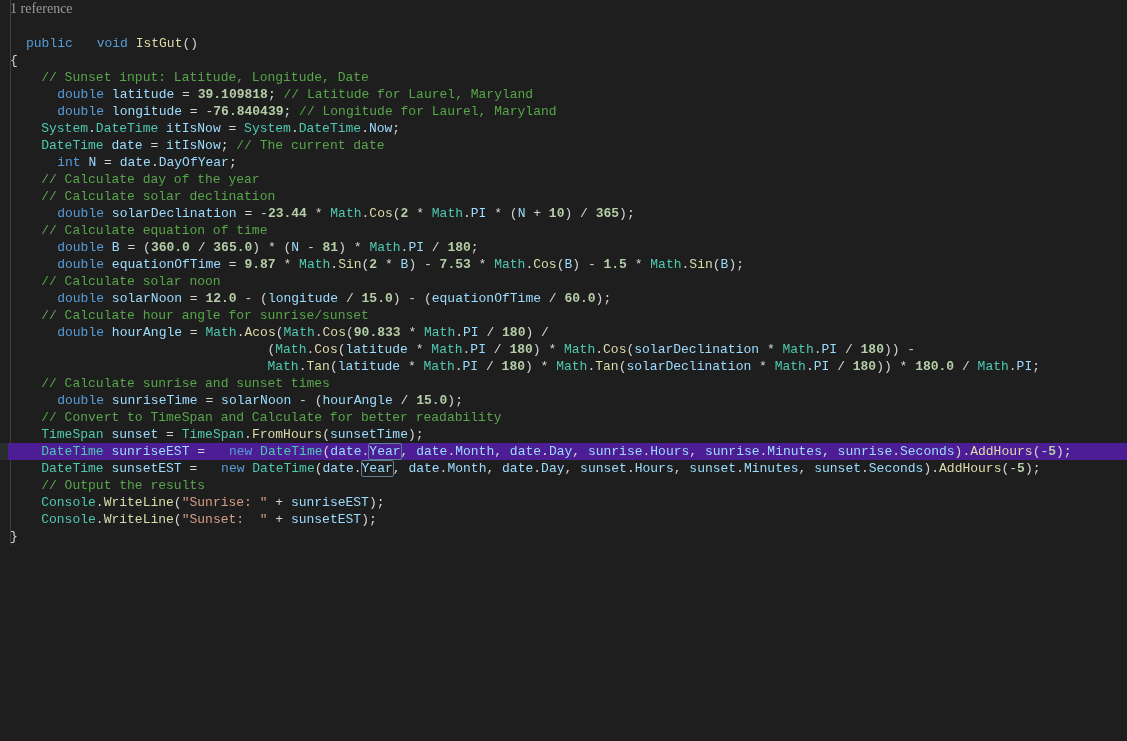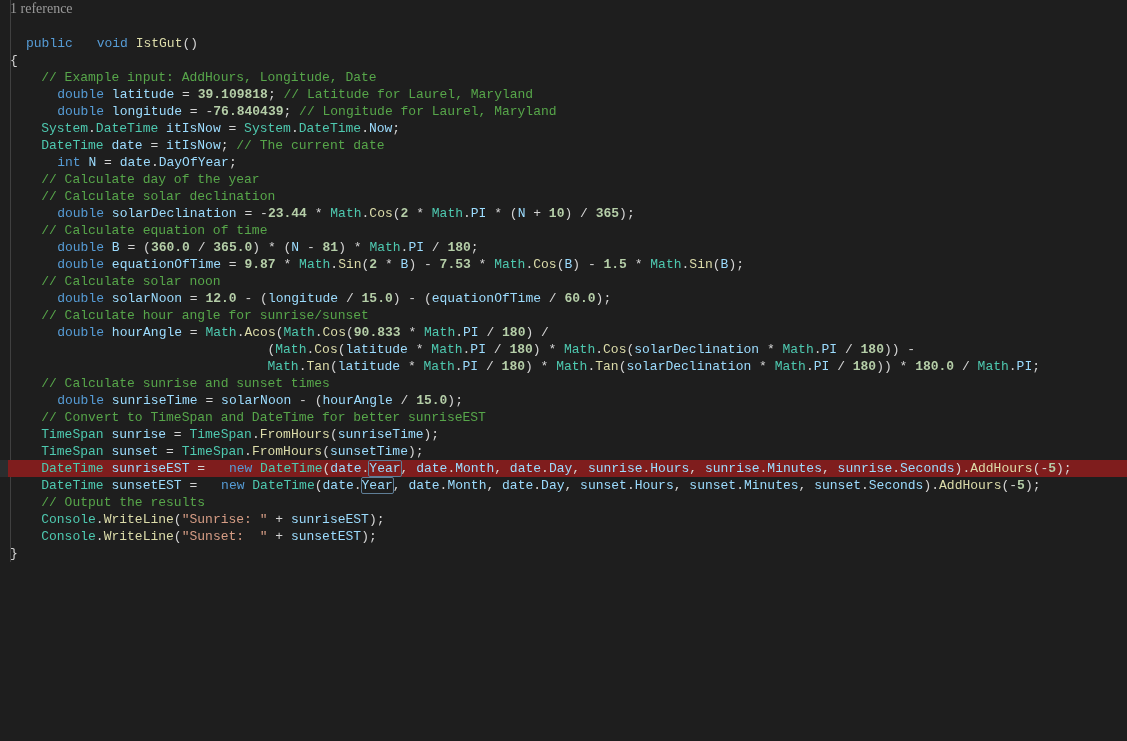--- a/index.html
+++ b/index.html
@@ -27,21 +27,21 @@
     margin-bottom: 18px;
     font-family: Liberation Serif, serif;
   }
   .line {
     display: block;
     white-space: pre;
     position: relative;
     padding-left: 2px;
   }
   .line.hl {
-    background: #7f1d1d;
+    background: #4c1d95;
   }
   .line.hl::before {
     content:'';
     position:absolute;
     left:-8px; right:0; top:0; bottom:0;
     background:#2a2d2e;
     z-index:-1;
   }
   .selword {
     border: 1px solid #5f7e97;
@@ -67,21 +67,21 @@
 </style>
 </head>
 <body>
 
 <div class="editor">
   <div class="guide g1"></div>
   <div class="codelens">1 reference</div>
   <div id="code-body">
       <span class="line"><span class="k">public</span><span class="p"> </span><span class="k">void</span><span class="p"> </span><span class="m">IstGut</span><span class="p">()</span></span>
 <span class="line"><span class="p">{</span></span>
-<span class="line"><span class="p">    </span><span class="c">// Example input: AddHours, Longitude, Date</span></span>
+<span class="line"><span class="p">    </span><span class="c">// Sunset input: Latitude, Longitude, Date</span></span>
 <span class="line"><span class="p">    </span><span class="k">double</span><span class="p"> </span><span class="v">latitude</span><span class="p"> = </span><span class="n">39.109818</span><span class="p">; </span><span class="c">// Latitude for Laurel, Maryland</span></span>
 <span class="line"><span class="p">    </span><span class="k">double</span><span class="p"> </span><span class="v">longitude</span><span class="p"> = -</span><span class="n">76.840439</span><span class="p">; </span><span class="c">// Longitude for Laurel, Maryland</span></span>
 <span class="line"><span class="p">    </span><span class="t">System</span><span class="p">.</span><span class="t">DateTime</span><span class="p"> </span><span class="v">itIsNow</span><span class="p"> = </span><span class="t">System</span><span class="p">.</span><span class="t">DateTime</span><span class="p">.</span><span class="v">Now</span><span class="p">;</span></span>
 <span class="line"><span class="p">    </span><span class="t">DateTime</span><span class="p"> </span><span class="v">date</span><span class="p"> = </span><span class="v">itIsNow</span><span class="p">; </span><span class="c">// The current date</span></span>
 <span class="line"><span class="p"></span></span>
 <span class="line"><span class="p">    </span><span class="k">int</span><span class="p"> </span><span class="v">N</span><span class="p"> = </span><span class="v">date</span><span class="p">.</span><span class="v">DayOfYear</span><span class="p">;</span></span>
 <span class="line"><span class="p">    </span><span class="c">// Calculate day of the year</span></span>
 <span class="line"><span class="p"></span></span>
 <span class="line"><span class="p">    </span><span class="c">// Calculate solar declination</span></span>
 <span class="line"><span class="p">    </span><span class="k">double</span><span class="p"> </span><span class="v">solarDeclination</span><span class="p"> = -</span><span class="n">23.44</span><span class="p"> * </span><span class="t">Math</span><span class="p">.</span><span class="m">Cos</span><span class="p">(</span><span class="n">2</span><span class="p"> * </span><span class="t">Math</span><span class="p">.</span><span class="v">PI</span><span class="p"> * (</span><span class="v">N</span><span class="p"> + </span><span class="n">10</span><span class="p">) / </span><span class="n">365</span><span class="p">);</span></span>
@@ -94,22 +94,21 @@
 <span class="line"><span class="p">    </span><span class="k">double</span><span class="p"> </span><span class="v">solarNoon</span><span class="p"> = </span><span class="n">12.0</span><span class="p"> - (</span><span class="v">longitude</span><span class="p"> / </span><span class="n">15.0</span><span class="p">) - (</span><span class="v">equationOfTime</span><span class="p"> / </span><span class="n">60.0</span><span class="p">);</span></span>
 <span class="line"><span class="p"></span></span>
 <span class="line"><span class="p">    </span><span class="c">// Calculate hour angle for sunrise/sunset</span></span>
 <span class="line"><span class="p">    </span><span class="k">double</span><span class="p"> </span><span class="v">hourAngle</span><span class="p"> = </span><span class="t">Math</span><span class="p">.</span><span class="m">Acos</span><span class="p">(</span><span class="t">Math</span><span class="p">.</span><span class="m">Cos</span><span class="p">(</span><span class="n">90.833</span><span class="p"> * </span><span class="t">Math</span><span class="p">.</span><span class="v">PI</span><span class="p"> / </span><span class="n">180</span><span class="p">) /</span></span>
 <span class="line"><span class="p">                                 (</span><span class="t">Math</span><span class="p">.</span><span class="m">Cos</span><span class="p">(</span><span class="v">latitude</span><span class="p"> * </span><span class="t">Math</span><span class="p">.</span><span class="v">PI</span><span class="p"> / </span><span class="n">180</span><span class="p">) * </span><span class="t">Math</span><span class="p">.</span><span class="m">Cos</span><span class="p">(</span><span class="v">solarDeclination</span><span class="p"> * </span><span class="t">Math</span><span class="p">.</span><span class="v">PI</span><span class="p"> / </span><span class="n">180</span><span class="p">)) -</span></span>
 <span class="line"><span class="p">                                 </span><span class="t">Math</span><span class="p">.</span><span class="m">Tan</span><span class="p">(</span><span class="v">latitude</span><span class="p"> * </span><span class="t">Math</span><span class="p">.</span><span class="v">PI</span><span class="p"> / </span><span class="n">180</span><span class="p">) * </span><span class="t">Math</span><span class="p">.</span><span class="m">Tan</span><span class="p">(</span><span class="v">solarDeclination</span><span class="p"> * </span><span class="t">Math</span><span class="p">.</span><span class="v">PI</span><span class="p"> / </span><span class="n">180</span><span class="p">)) * </span><span class="n">180.0</span><span class="p"> / </span><span class="t">Math</span><span class="p">.</span><span class="v">PI</span><span class="p">;</span></span>
 <span class="line"><span class="p"></span></span>
 <span class="line"><span class="p">    </span><span class="c">// Calculate sunrise and sunset times</span></span>
 <span class="line"><span class="p">    </span><span class="k">double</span><span class="p"> </span><span class="v">sunriseTime</span><span class="p"> = </span><span class="v">solarNoon</span><span class="p"> - (</span><span class="v">hourAngle</span><span class="p"> / </span><span class="n">15.0</span><span class="p">);</span></span>
 <span class="line"><span class="p"></span></span>
-<span class="line"><span class="p">    </span><span class="c">// Convert to TimeSpan and DateTime for better sunriseEST</span></span>
-<span class="line"><span class="p">    </span><span class="t">TimeSpan</span><span class="p"> </span><span class="v">sunrise</span><span class="p"> = </span><span class="t">TimeSpan</span><span class="p">.</span><span class="m">FromHours</span><span class="p">(</span><span class="v">sunriseTime</span><span class="p">);</span></span>
+<span class="line"><span class="p">    </span><span class="c">// Convert to TimeSpan and Calculate for better readability</span></span>
 <span class="line"><span class="p">    </span><span class="t">TimeSpan</span><span class="p"> </span><span class="v">sunset</span><span class="p"> = </span><span class="t">TimeSpan</span><span class="p">.</span><span class="m">FromHours</span><span class="p">(</span><span class="v">sunsetTime</span><span class="p">);</span></span>
 <span class="line"><span class="p"></span></span>
 <span class="line hl"><span class="p">    </span><span class="t">DateTime</span><span class="p"> </span><span class="v">sunriseEST</span><span class="p"> = </span><span class="k">new</span><span class="p"> </span><span class="t">DateTime</span><span class="p">(</span><span class="v">date</span><span class="p">.</span><span class="v selword">Year</span><span class="p">, </span><span class="v">date</span><span class="p">.</span><span class="v">Month</span><span class="p">, </span><span class="v">date</span><span class="p">.</span><span class="v">Day</span><span class="p">, </span><span class="v">sunrise</span><span class="p">.</span><span class="v">Hours</span><span class="p">, </span><span class="v">sunrise</span><span class="p">.</span><span class="v">Minutes</span><span class="p">, </span><span class="v">sunrise</span><span class="p">.</span><span class="v">Seconds</span><span class="p">).</span><span class="m">AddHours</span><span class="p">(-</span><span class="n">5</span><span class="p">);</span></span>
 <span class="line"><span class="p">    </span><span class="t">DateTime</span><span class="p"> </span><span class="v">sunsetEST</span><span class="p"> = </span><span class="k">new</span><span class="p"> </span><span class="t">DateTime</span><span class="p">(</span><span class="v">date</span><span class="p">.</span><span class="v selword">Year</span><span class="p">, </span><span class="v">date</span><span class="p">.</span><span class="v">Month</span><span class="p">, </span><span class="v">date</span><span class="p">.</span><span class="v">Day</span><span class="p">, </span><span class="v">sunset</span><span class="p">.</span><span class="v">Hours</span><span class="p">, </span><span class="v">sunset</span><span class="p">.</span><span class="v">Minutes</span><span class="p">, </span><span class="v">sunset</span><span class="p">.</span><span class="v">Seconds</span><span class="p">).</span><span class="m">AddHours</span><span class="p">(-</span><span class="n">5</span><span class="p">);</span></span>
 <span class="line"><span class="p"></span></span>
 <span class="line"><span class="p">    </span><span class="c">// Output the results</span></span>
 <span class="line"><span class="p">    </span><span class="t">Console</span><span class="p">.</span><span class="m">WriteLine</span><span class="p">(</span><span class="s">"Sunrise: "</span><span class="p"> + </span><span class="v">sunriseEST</span><span class="p">);</span></span>
 <span class="line"><span class="p">    </span><span class="t">Console</span><span class="p">.</span><span class="m">WriteLine</span><span class="p">(</span><span class="s">"Sunset:  "</span><span class="p"> + </span><span class="v">sunsetEST</span><span class="p">);</span></span>
 <span class="line"><span class="p">}</span></span>
 </div>

